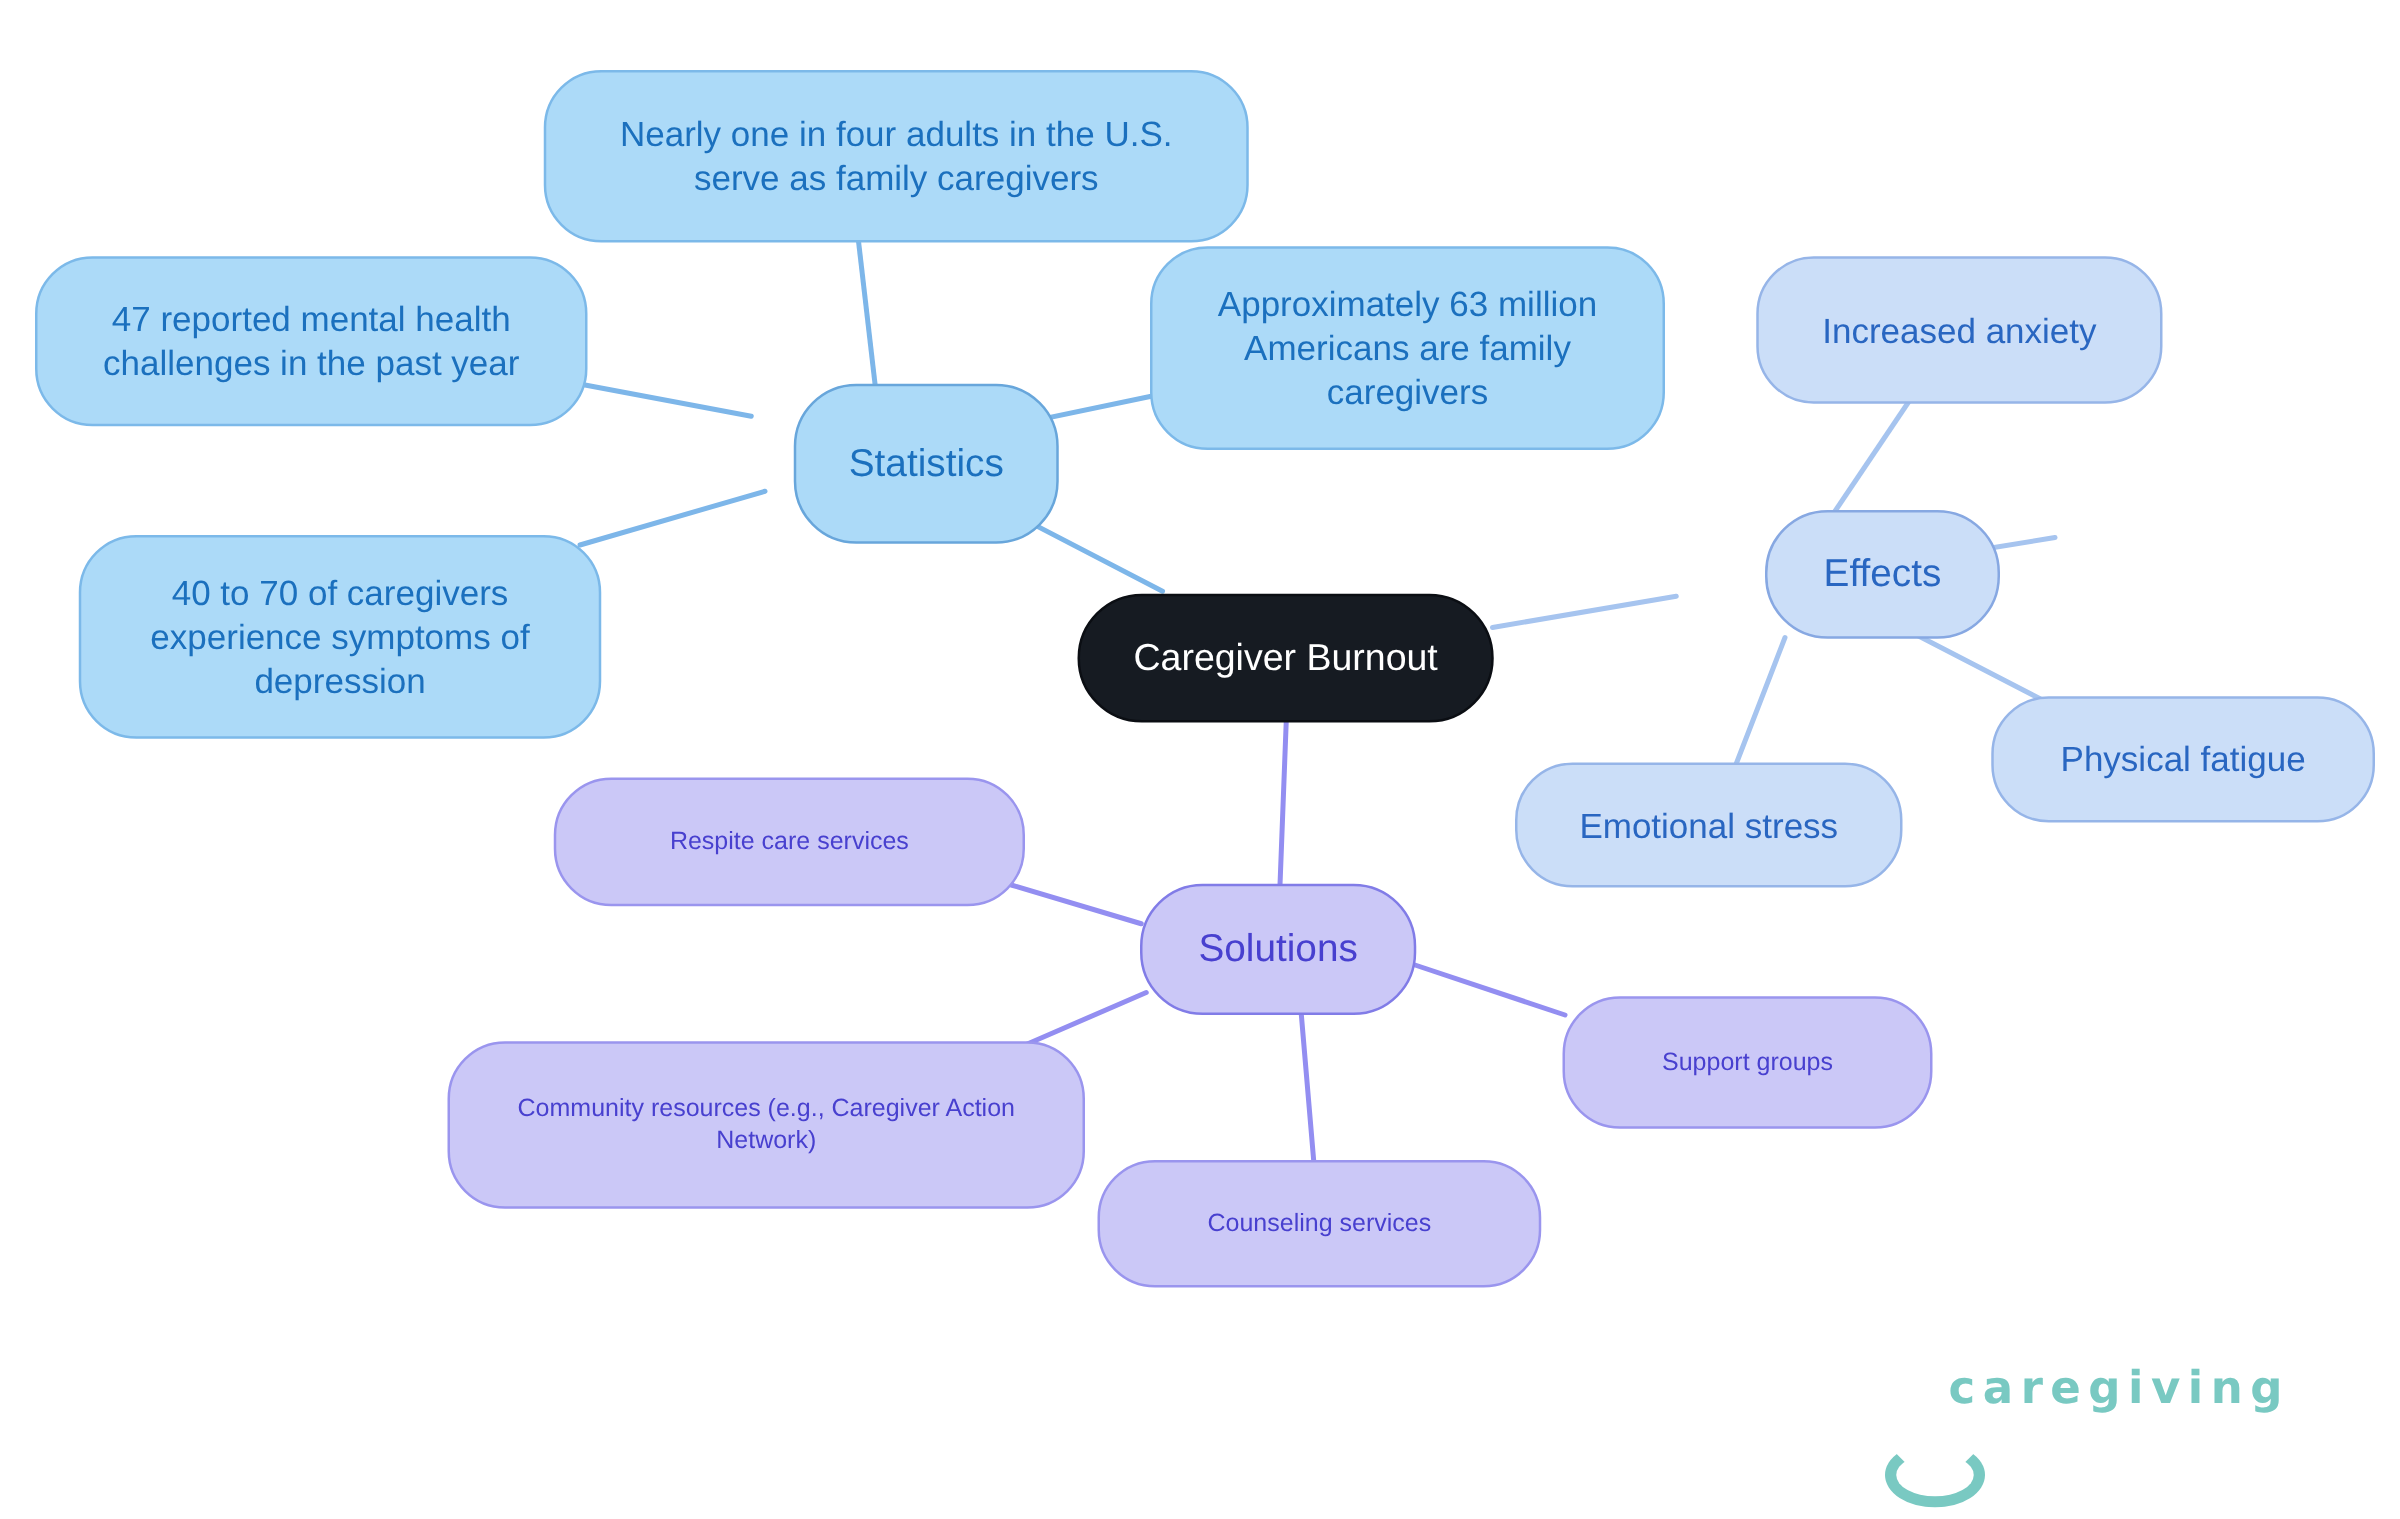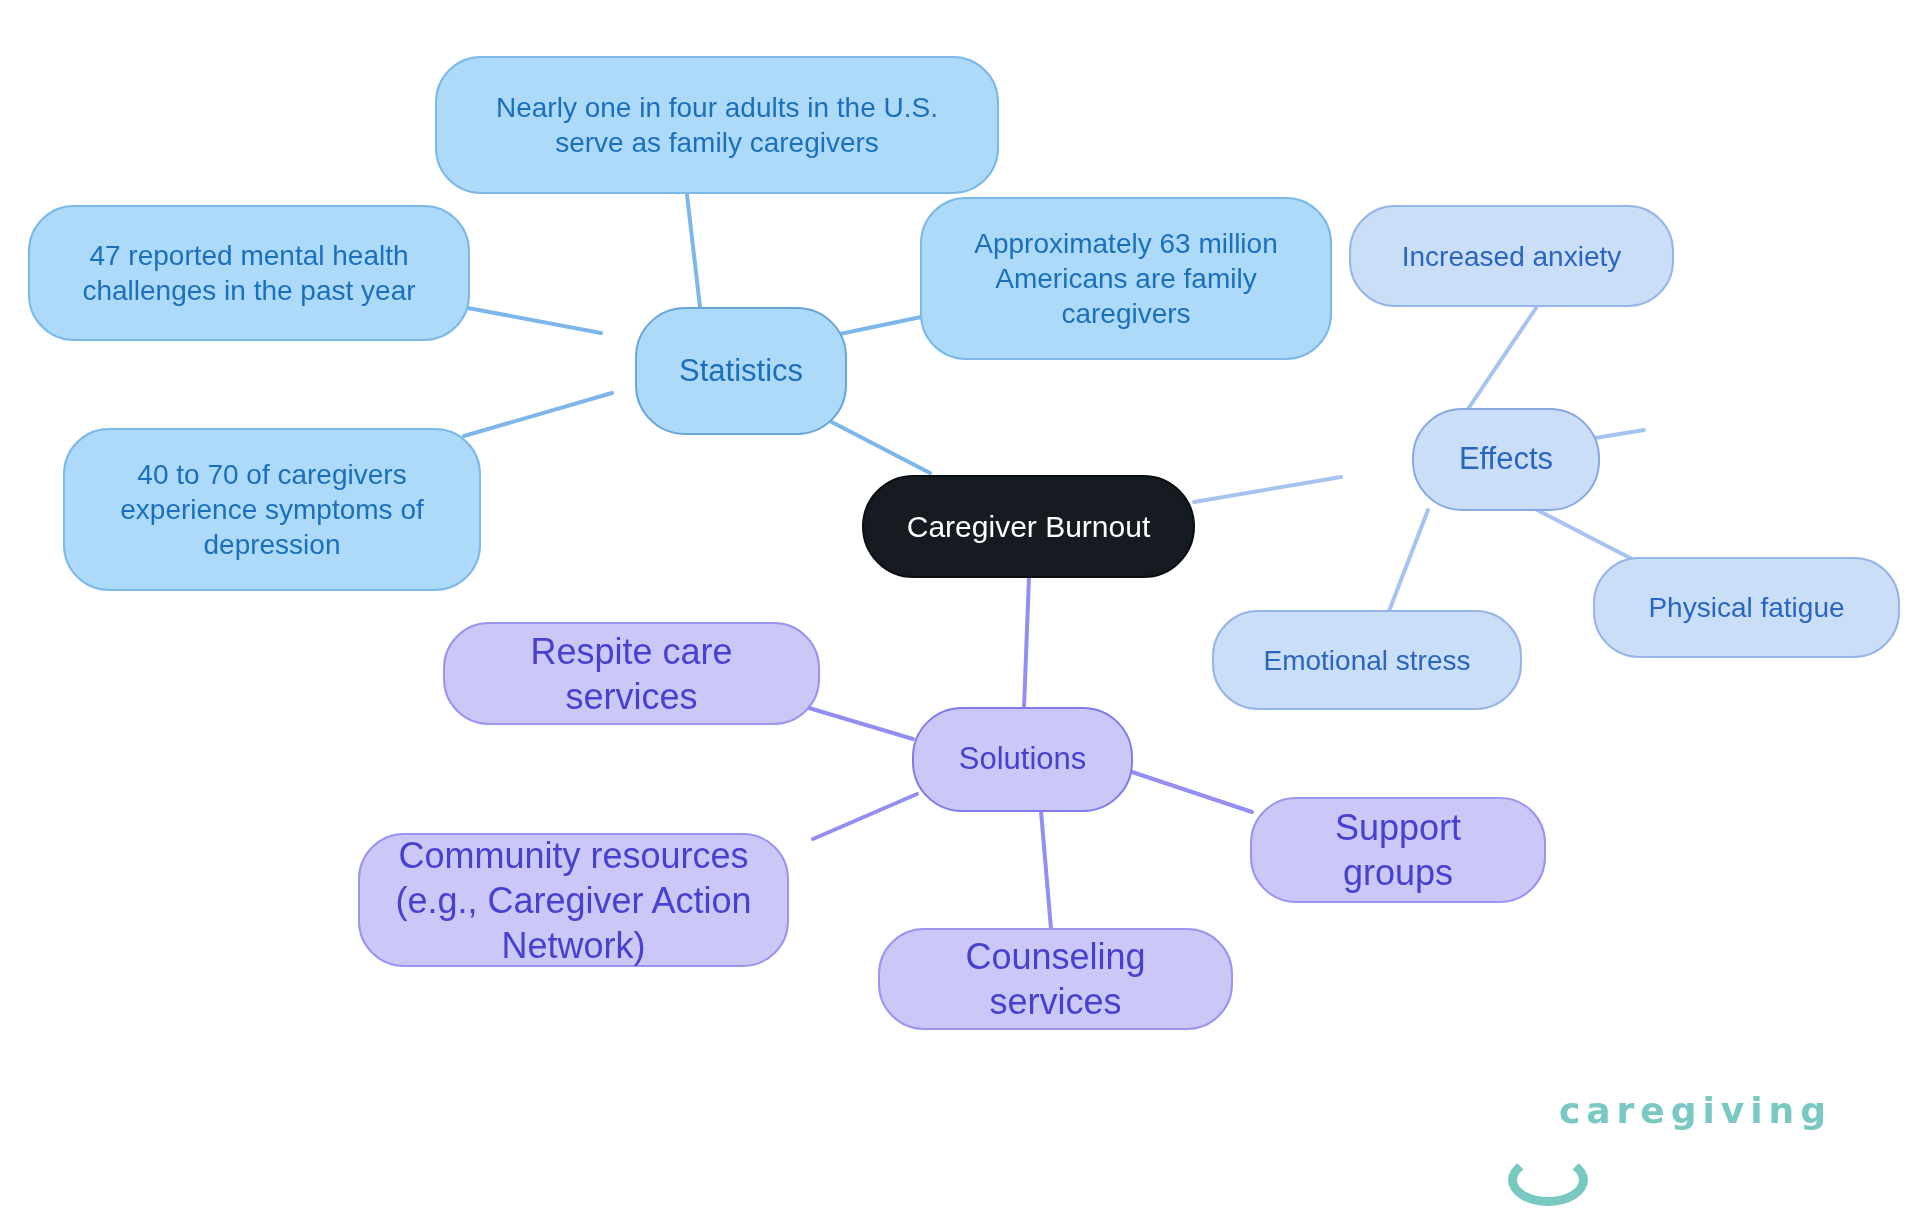--- a/index.html
+++ b/index.html
@@ -24,21 +24,21 @@
   .node{
     position:absolute; z-index:1; box-sizing:border-box;
     display:flex; align-items:center; justify-content:center;
     text-align:center; border-radius:46px; border:2px solid;
     line-height:1.25; padding:8px 26px;
   }
   .node.stat{background:var(--stat-fill); border-color:var(--stat-border); color:var(--stat-text); font-size:28px;}
   .node.stat.parent{border-color:var(--stat-parent-border); font-size:31px; border-radius:50px;}
   .node.eff{background:var(--eff-fill); border-color:var(--eff-border); color:var(--eff-text); font-size:28px;}
   .node.eff.parent{border-color:var(--eff-parent-border); font-size:31px; border-radius:50px;}
-  .node.sol{background:var(--sol-fill); border-color:var(--sol-border); color:var(--sol-text); font-size:36px;}
+  .node.sol{background:var(--sol-fill); border-color:var(--sol-border); color:var(--sol-text); font-size:20px;}
   .node.sol.parent{border-color:var(--sol-parent-border); font-size:31px; border-radius:50px;}
   .node.central{
     background:var(--central-fill); border-color:#0B0E13; color:var(--central-text);
     font-size:30px; border-radius:52px;
   }
 
   .logo{position:absolute; left:1420px; top:1094px; width:458px; z-index:1;
         font-family:"DejaVu Sans", sans-serif; font-weight:bold;}
   .logo-main{font-size:57px; letter-spacing:-1px; color:var(--logo-coral);
              white-space:nowrap; text-align:right;}
@@ -93,37 +93,37 @@
   <div class="node stat" style="left:920px;top:197px;width:412px;height:163px">
     <span>Approximately 63 million Americans are family caregivers</span>
   </div>
   <div class="node stat" style="left:63px;top:428px;width:418px;height:163px">
     <span>40 to 70 of caregivers experience symptoms of depression</span>
   </div>
 
   <div class="node eff parent" style="left:1412px;top:408px;width:188px;height:103px">
     <span>Effects</span>
   </div>
-  <div class="node eff" style="left:1349px;top:205px;width:325px;height:102px">
+  <div class="node eff" style="left:1405px;top:205px;width:325px;height:118px">
     <span>Increased anxiety</span>
   </div>
   <div class="node eff" style="left:1593px;top:557px;width:307px;height:101px">
     <span>Physical fatigue</span>
   </div>
   <div class="node eff" style="left:1212px;top:610px;width:310px;height:100px">
     <span>Emotional stress</span>
   </div>
 
   <div class="node sol parent" style="left:912px;top:707px;width:221px;height:105px">
     <span>Solutions</span>
   </div>
   <div class="node sol" style="left:443px;top:622px;width:377px;height:103px">
     <span>Respite care services</span>
   </div>
-  <div class="node sol" style="left:358px;top:833px;width:431px;height:134px">
+  <div class="node sol" style="left:358px;top:833px;width:510px;height:134px">
     <span>Community resources (e.g., Caregiver Action Network)</span>
   </div>
   <div class="node sol" style="left:1250px;top:797px;width:296px;height:106px">
     <span>Support groups</span>
   </div>
   <div class="node sol" style="left:878px;top:928px;width:355px;height:102px">
     <span>Counseling services</span>
   </div>
 
   <div class="logo">

